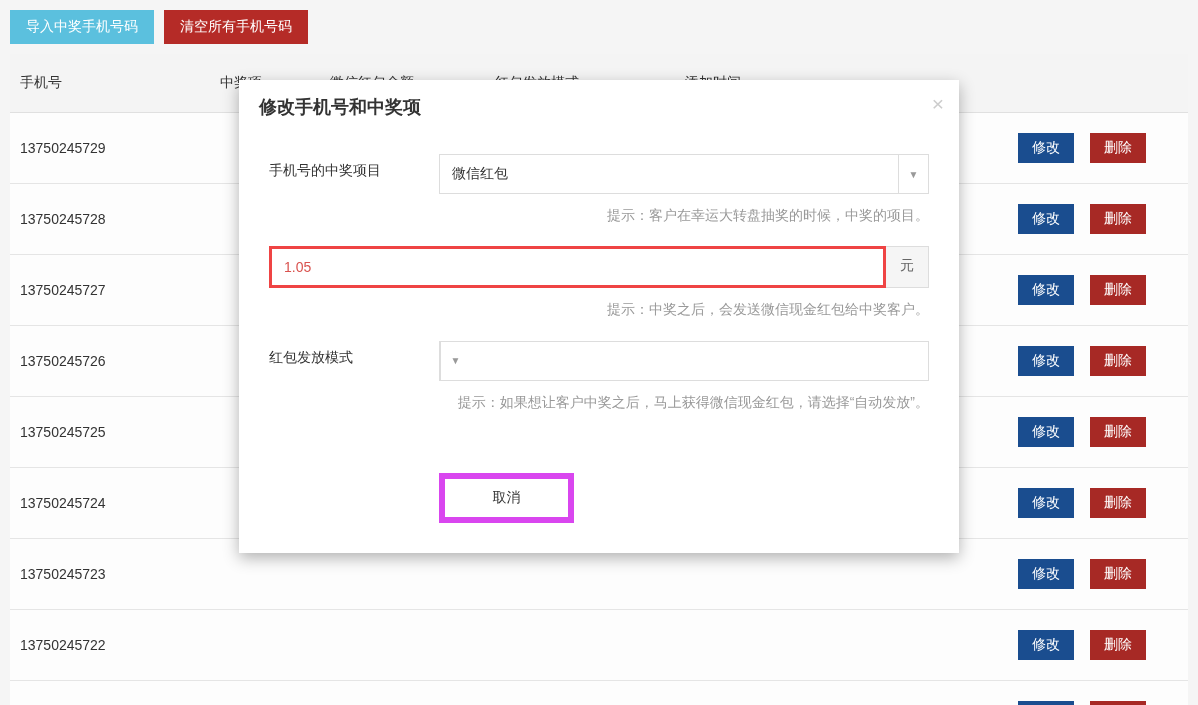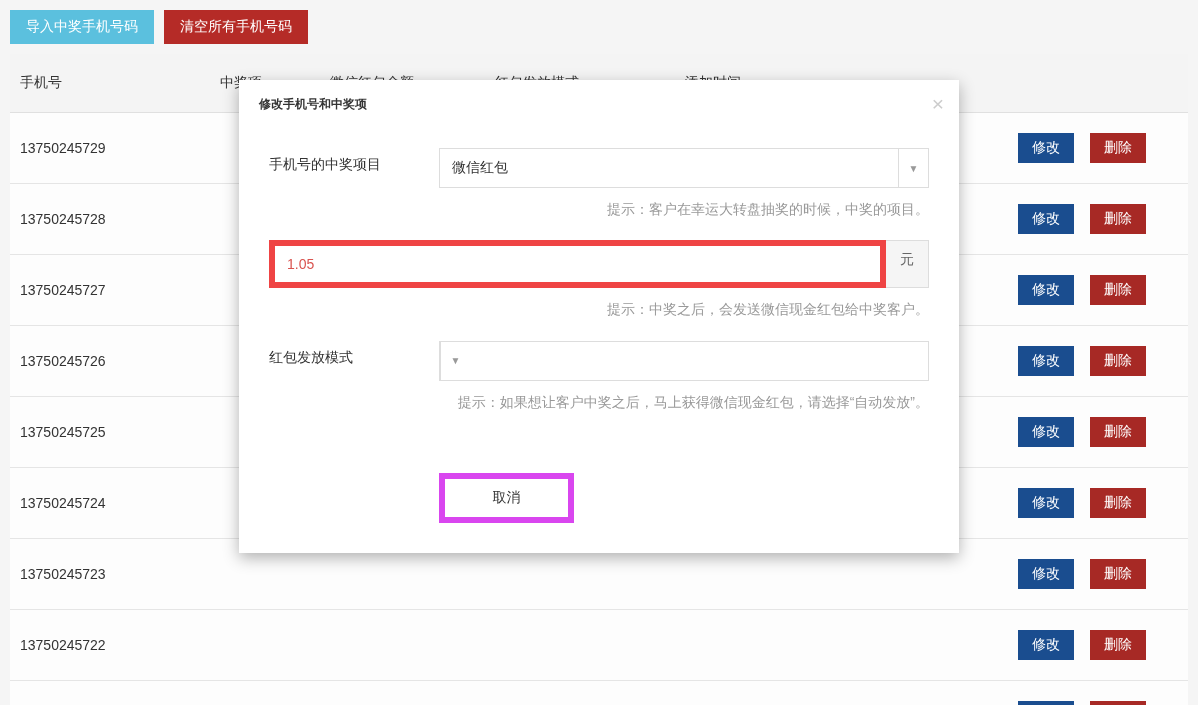--- a/index.html
+++ b/index.html
@@ -16,32 +16,32 @@
     
     table { width: 100%; border-collapse: collapse; background: #fff; }
     thead tr { background: #f4f4f4; border-bottom: 1px solid #e0e0e0; }
     th, td { text-align: left; padding: 20px 10px; font-weight: normal; }
     tbody tr { border-bottom: 1px solid #e5e5e5; background: #fdfdfd; }
     .actions-cell { display: flex; gap: 16px; padding-right: 15px; }
     
     .modal-backdrop { position: fixed; top: 0; left: 0; right: 0; bottom: 0; display: flex; justify-content: center; align-items: flex-start; }
     .modal { background: #fff; width: 720px; margin-top: 80px; box-shadow: 0 5px 15px rgba(0,0,0,0.3); }
     .modal-header { padding: 15px 20px; position: relative; }
-    .modal-title { font-size: 12px; color: #333; font-weight: bold; }
+    .modal-title { font-size: 18px; color: #333; font-weight: bold; }
     .modal-close { position: absolute; right: 15px; top: 12px; font-size: 21px; color: #ccc; cursor: pointer; background: none; border: none; }
     .modal-body { padding: 20px 30px; }
     .form-row { display: flex; margin-bottom: 20px; align-items: flex-start; }
     .form-label { width: 170px; padding-top: 8px; font-size: 14px; color: #333; }
     .form-control-wrap { flex: 1; }
     .form-select, .form-input { width: 100%; padding: 10px 12px; border: 1px solid #ddd; font-size: 14px; }
     .form-select-box { display: flex; border: 1px solid #ddd; align-items: center; }
     .form-select-text { flex: 1; padding: 10px 12px; }
     .form-select-arrow { width: 30px; height: 38px; border-left: 1px solid #ddd; display: flex; align-items: center; justify-content: center; color: #999; font-size: 10px; }
     .input-group { display: flex; }
-    .input-group .form-input { border: 6px solid #ef4444; color: #d9534f; }
+    .input-group .form-input { border: 3px solid #ef4444; color: #d9534f; }
     .input-addon { padding: 10px 14px; border: 1px solid #ddd; border-left: none; background: #f5f5f5; color: #666; }
     .form-hint { margin-top: 10px; font-size: 14px; color: #999; line-height: 1.6; text-align: right; }
     .modal-footer { padding: 20px 30px 30px; display: flex; gap: 40px; padding-left: 200px; }
   </style>
 </head>
 <body>
 
 <div class="container">
   <div class="toolbar">
     <button class="btn btn-import">导入中奖手机号码</button>

